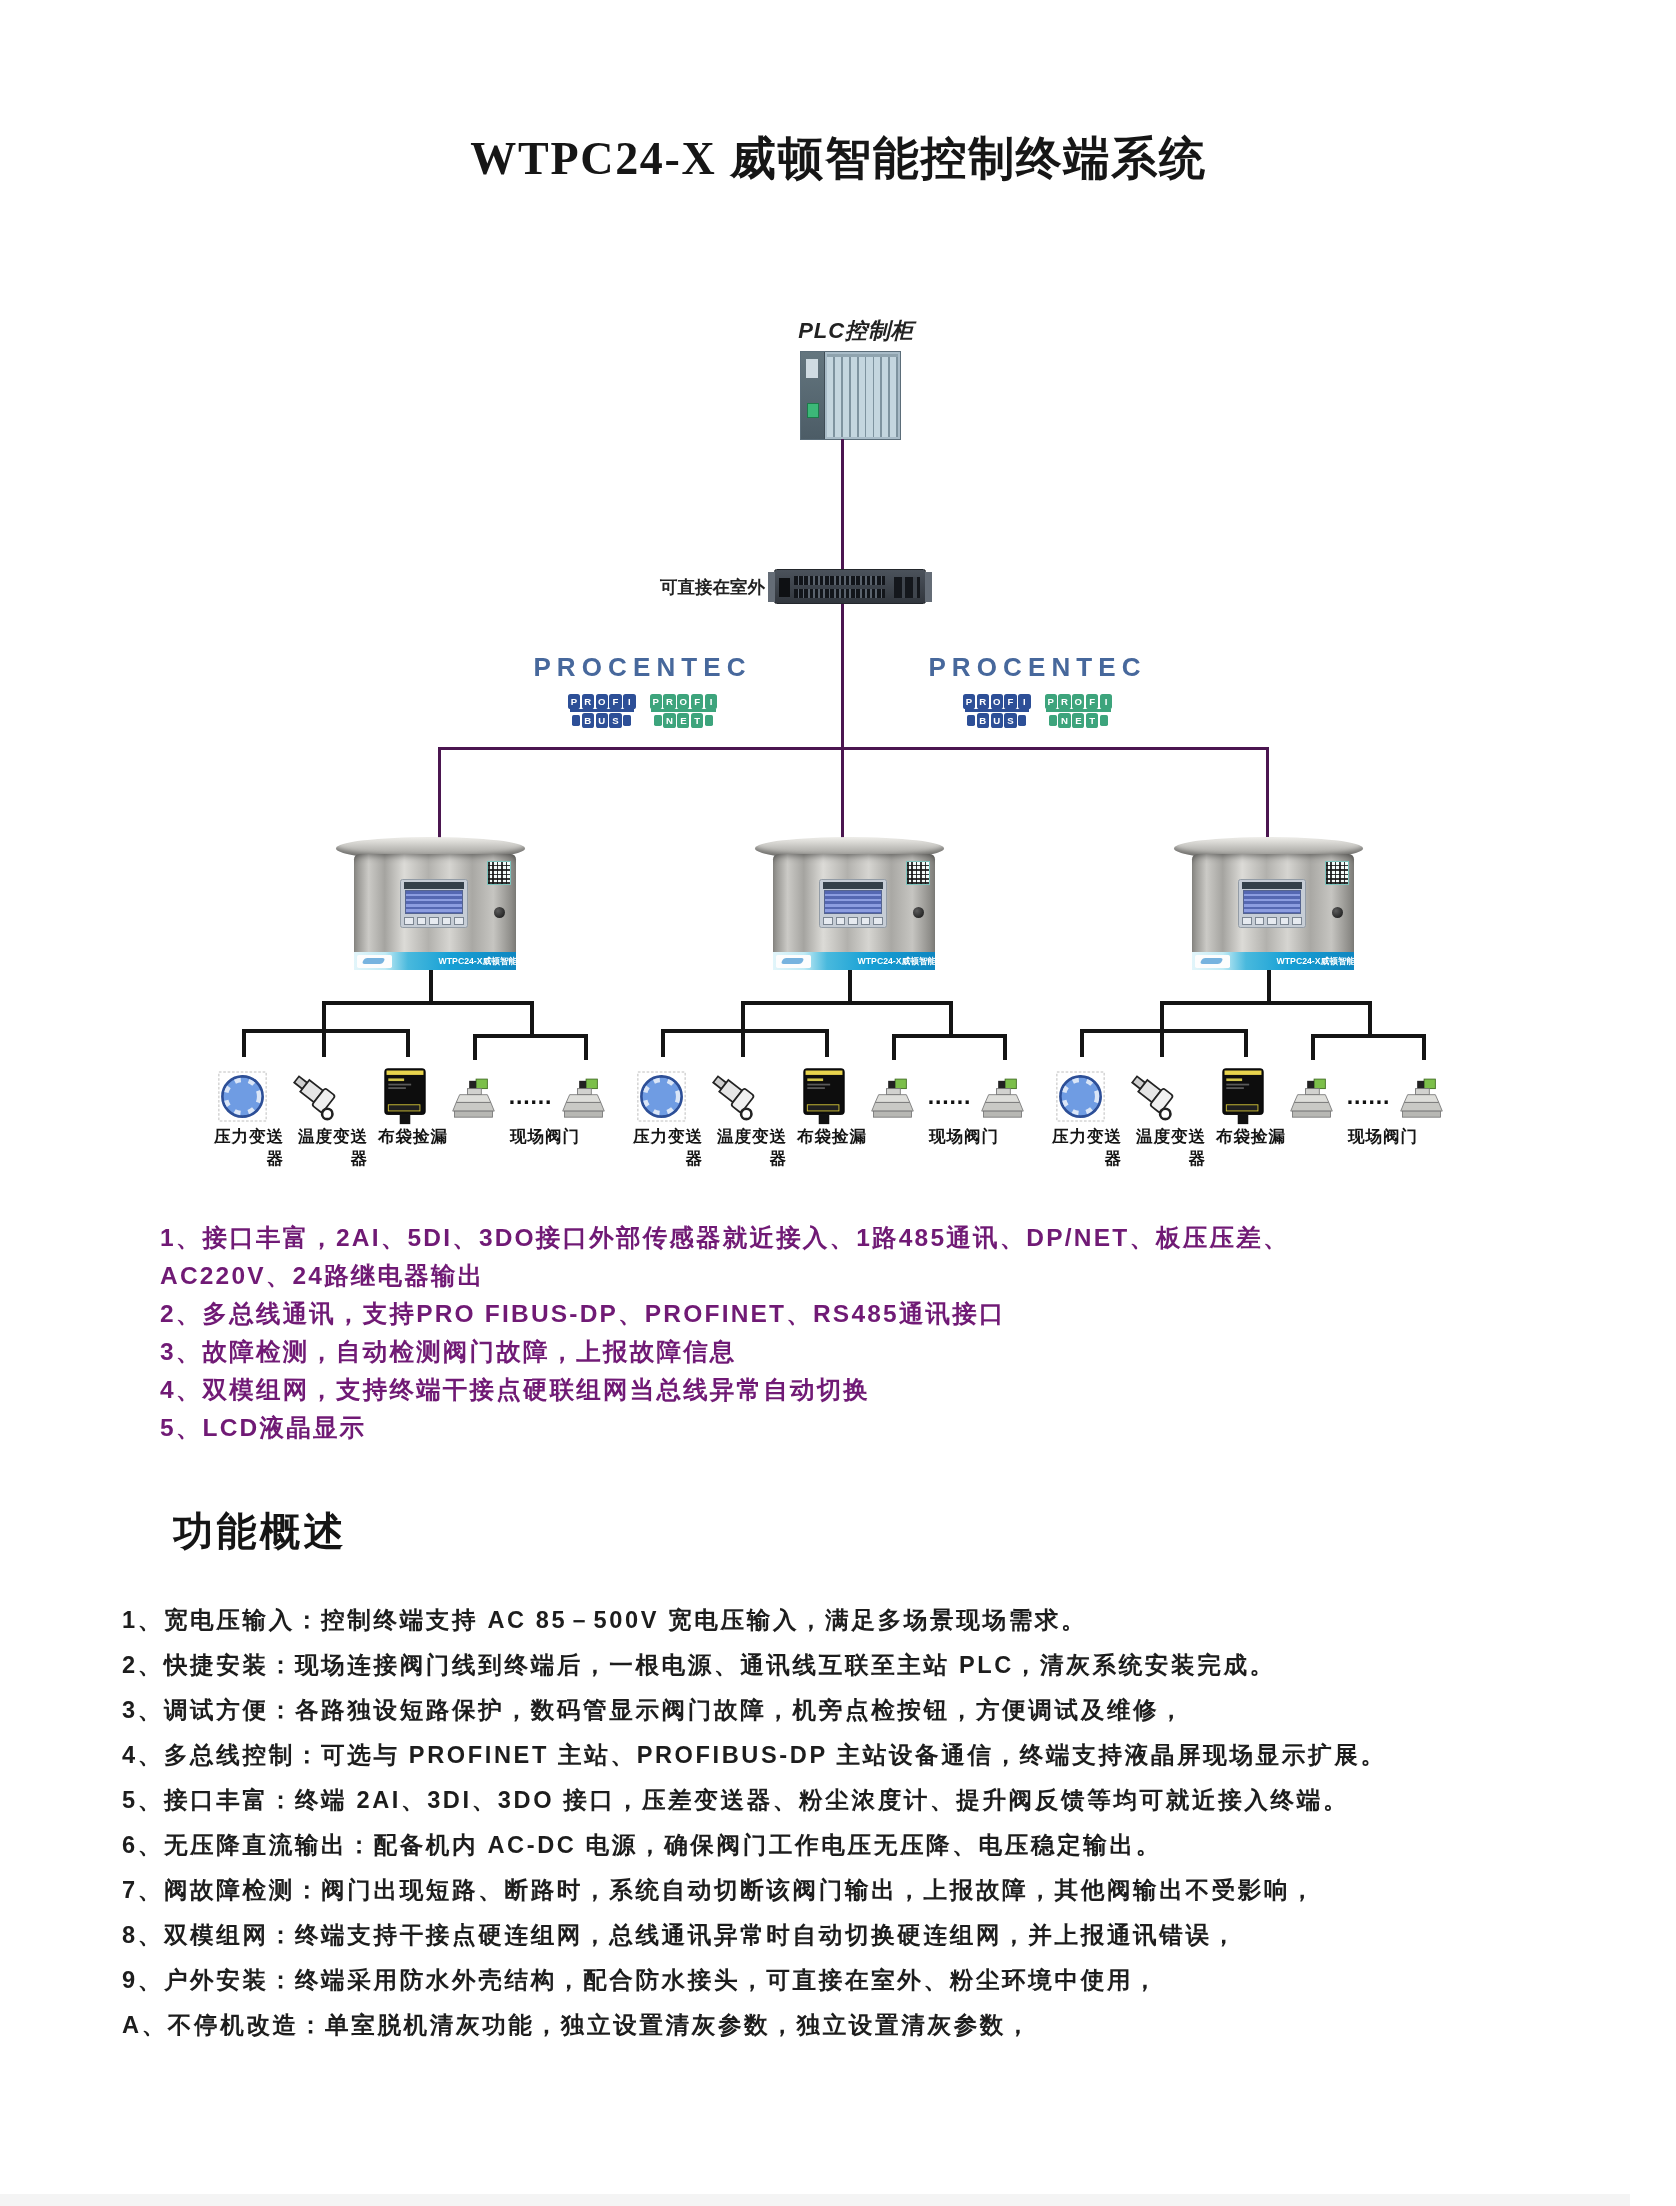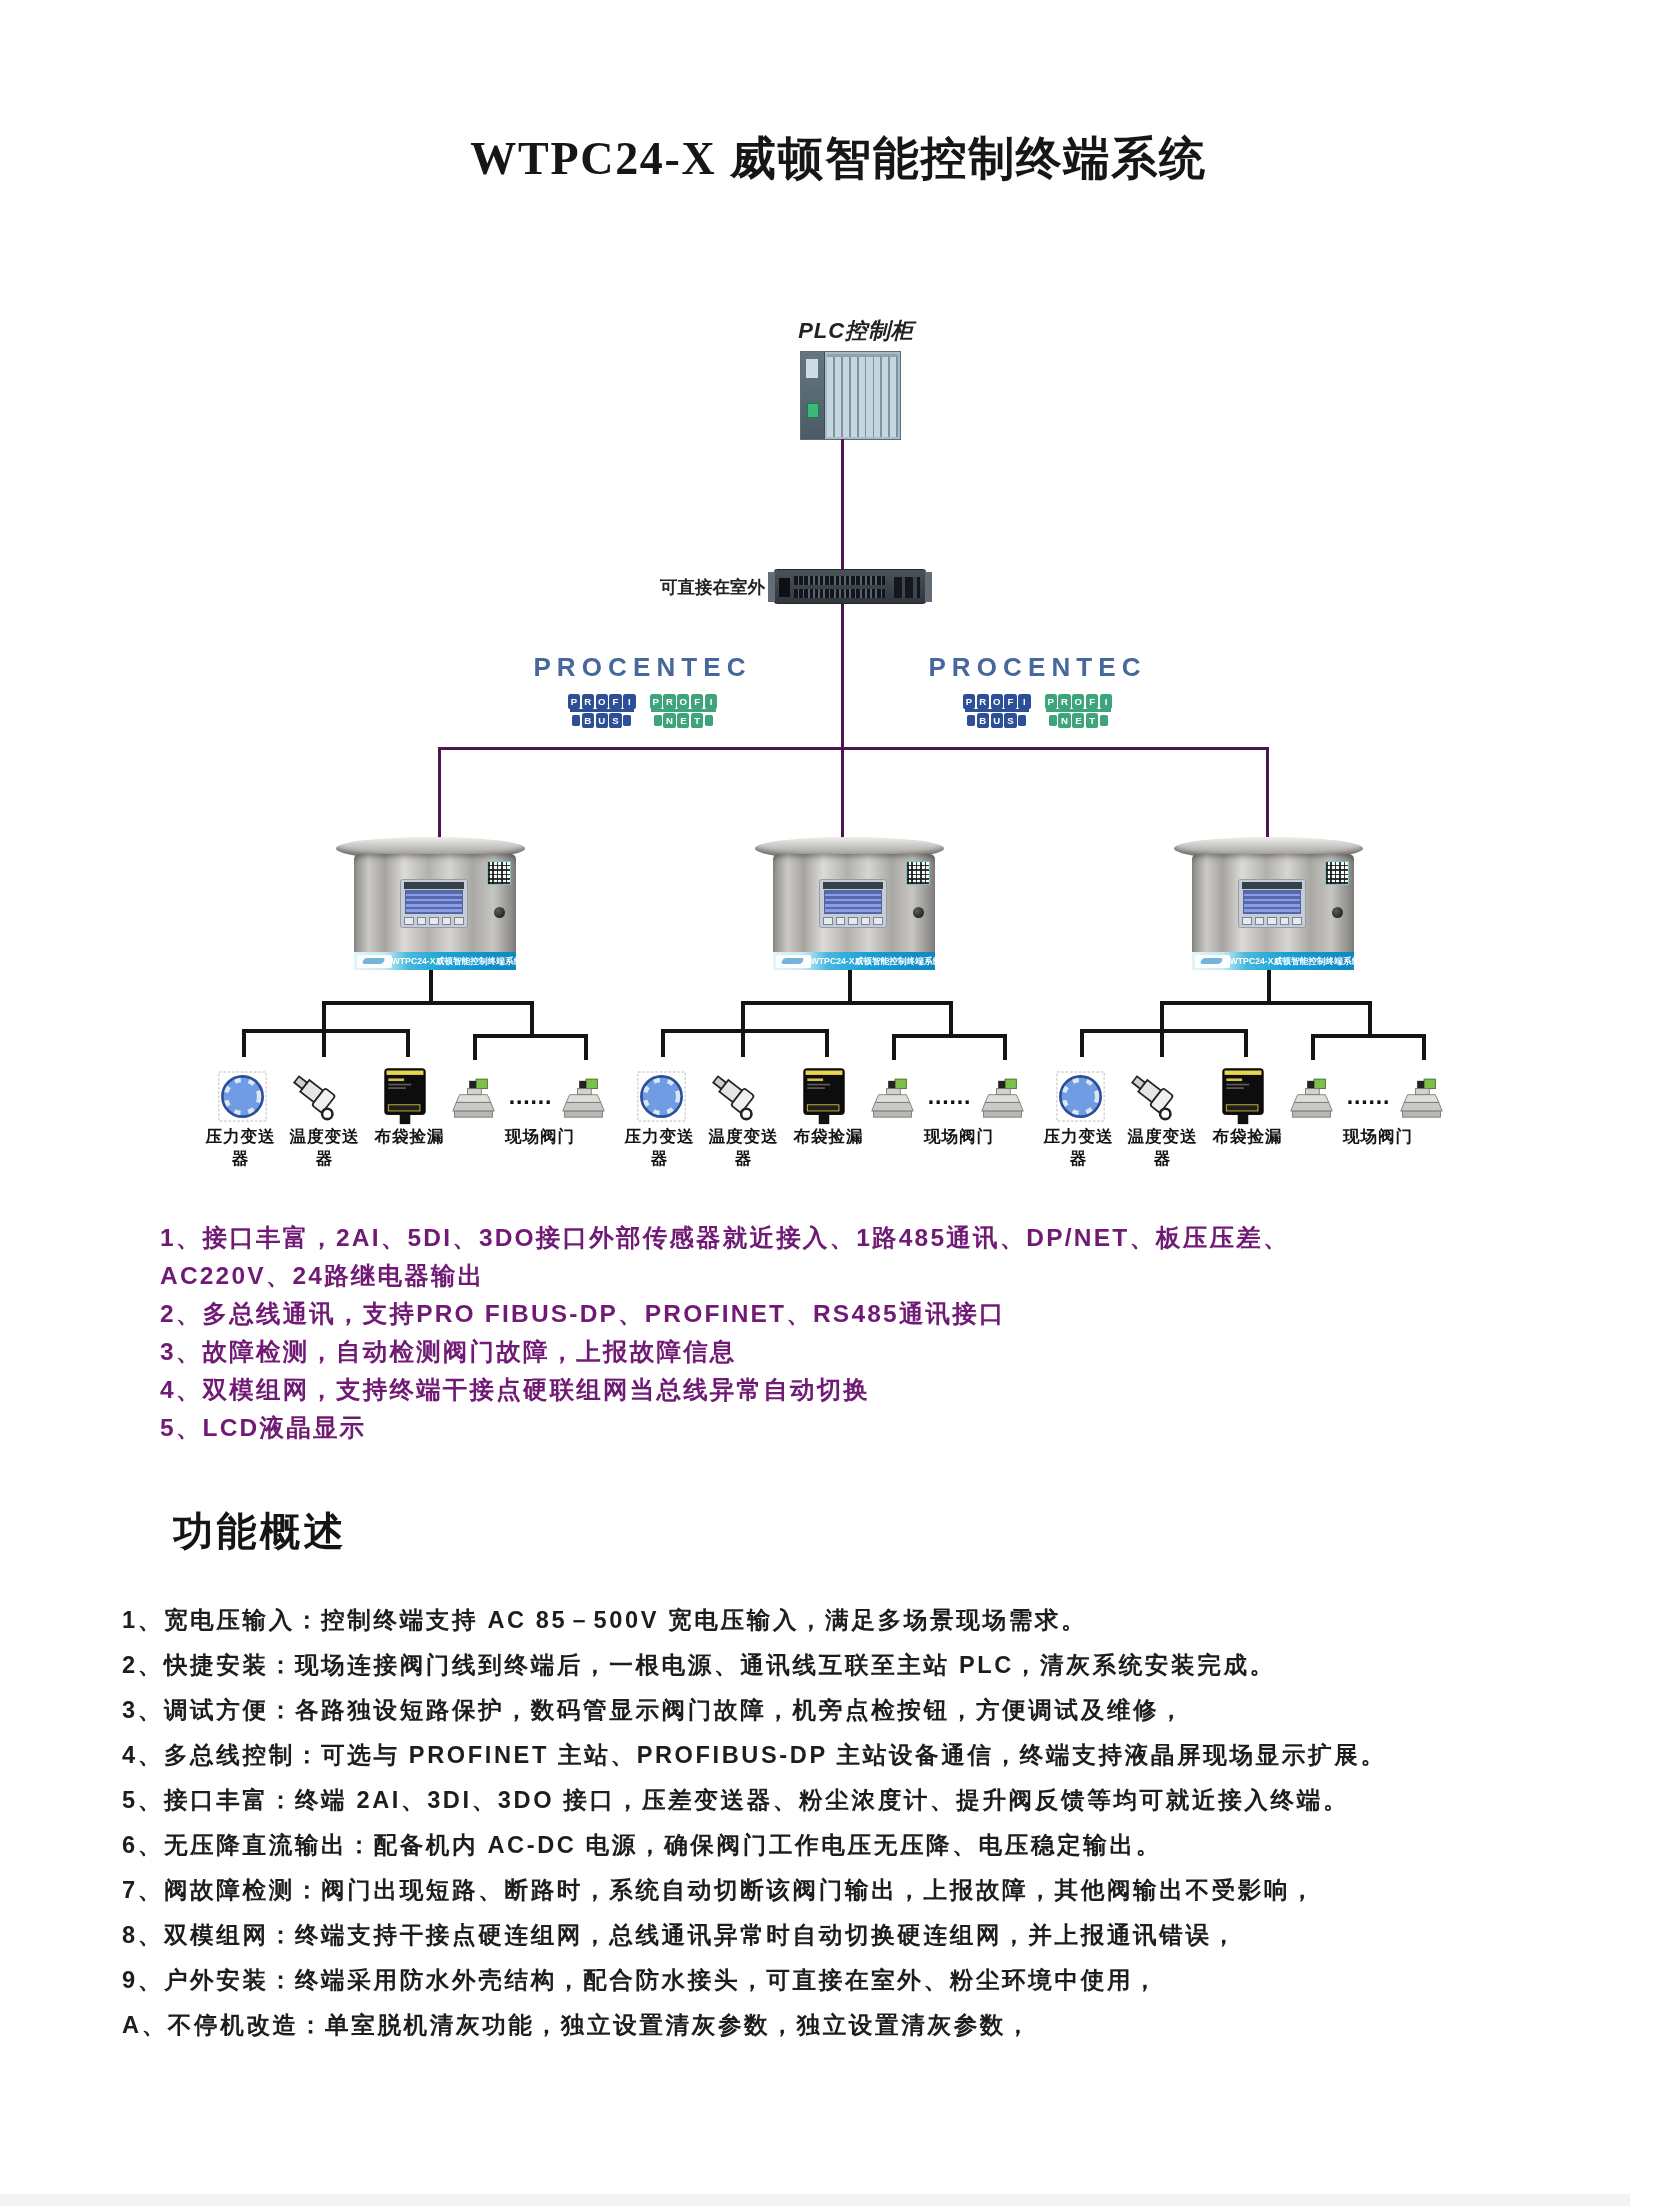--- a/index.html
+++ b/index.html
@@ -78,27 +78,27 @@
   .lcd .keys{display:flex;gap:2.6px;justify-content:center;margin-top:2.6px;}
   .lcd .keys i{width:7.9px;height:6.1px;background:#e6eaf0;border:0.9px solid #7b8591;}
   .knob{position:absolute;left:494px;top:907px;width:11.4px;height:11.4px;border-radius:50%;
         background:radial-gradient(circle at 35% 35%,#5c5c5c,#111);}
   .banner{position:absolute;left:354px;top:952px;width:162px;height:18.3px;display:flex;align-items:center;
           background:linear-gradient(90deg,#e2f5fa 0px,#c2ebf5 31px,#49b9dd 54px,#17a0d5 96px,#0f86c0 100%);}
   .banner .chip{width:35px;height:13px;background:#fdfdfd;border-radius:1.7px;margin-left:2.6px;position:relative;flex:none;}
   .banner .chip::after{content:"";position:absolute;left:6.1px;top:3.5px;width:21px;height:6.1px;
                        background:#4a9ad4;border-radius:3.5px;transform:skewX(-25deg);opacity:.75;}
   .banner .btxt{flex:1;color:#fff;font-size:8.7px;font-weight:bold;line-height:18.3px;
-                text-align:center;white-space:nowrap;}
+                text-align:center;white-space:nowrap;margin-left:47px;}
 
   
   .dots{position:absolute;left:500px;top:1083px;width:61px;text-align:center;
         font-size:23px;font-weight:bold;letter-spacing:0.9px;color:#111;}
   .slabel{position:absolute;top:1126px;font-size:16.6px;font-weight:bold;letter-spacing:0.9px;
-          color:#141414;text-align:center;}
+          color:#141414;text-align:right;}
 
   
   .features{position:absolute;left:160px;top:1218px;width:1415px;}
   .features .fl{height:38px;display:flex;align-items:center;
                 font-size:24.5px;font-weight:bold;letter-spacing:2.2px;color:#701a75;white-space:nowrap;}
 
   
   .ov-head{position:absolute;left:173px;top:1504px;font-size:40px;font-weight:bold;
            letter-spacing:3.5px;color:#151515;}
   .overview{position:absolute;left:122px;top:1597px;width:1520px;}

